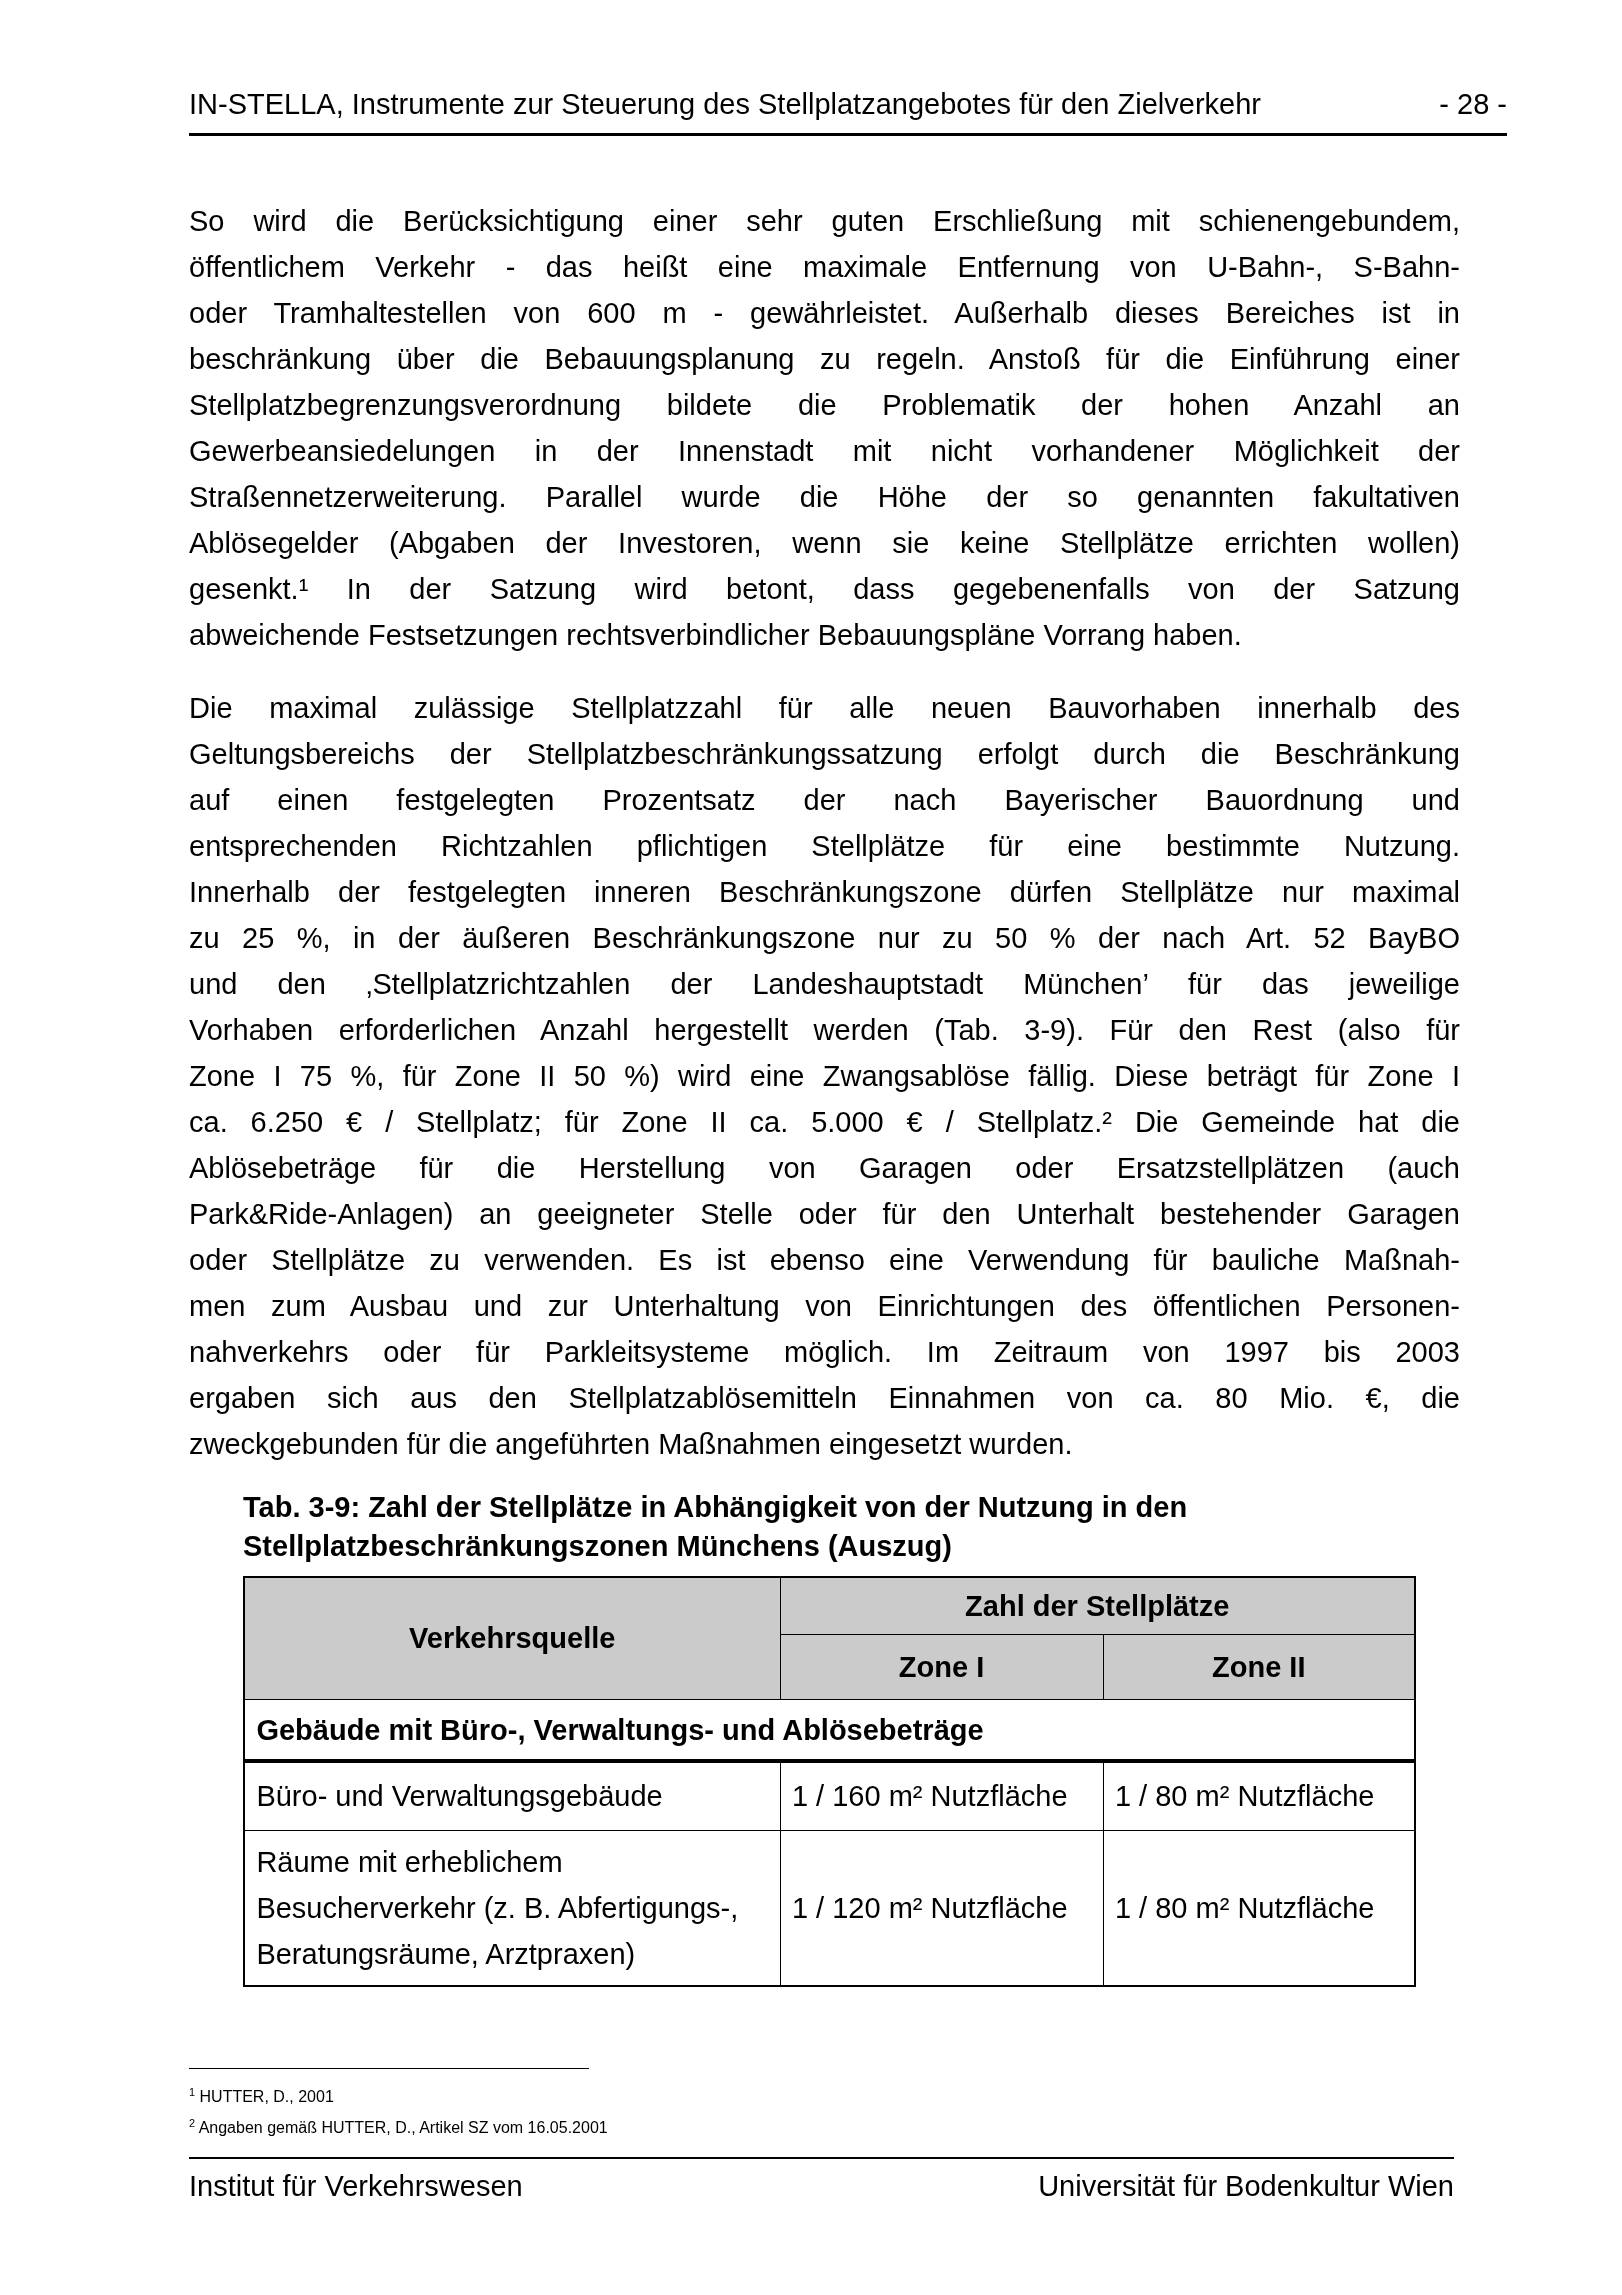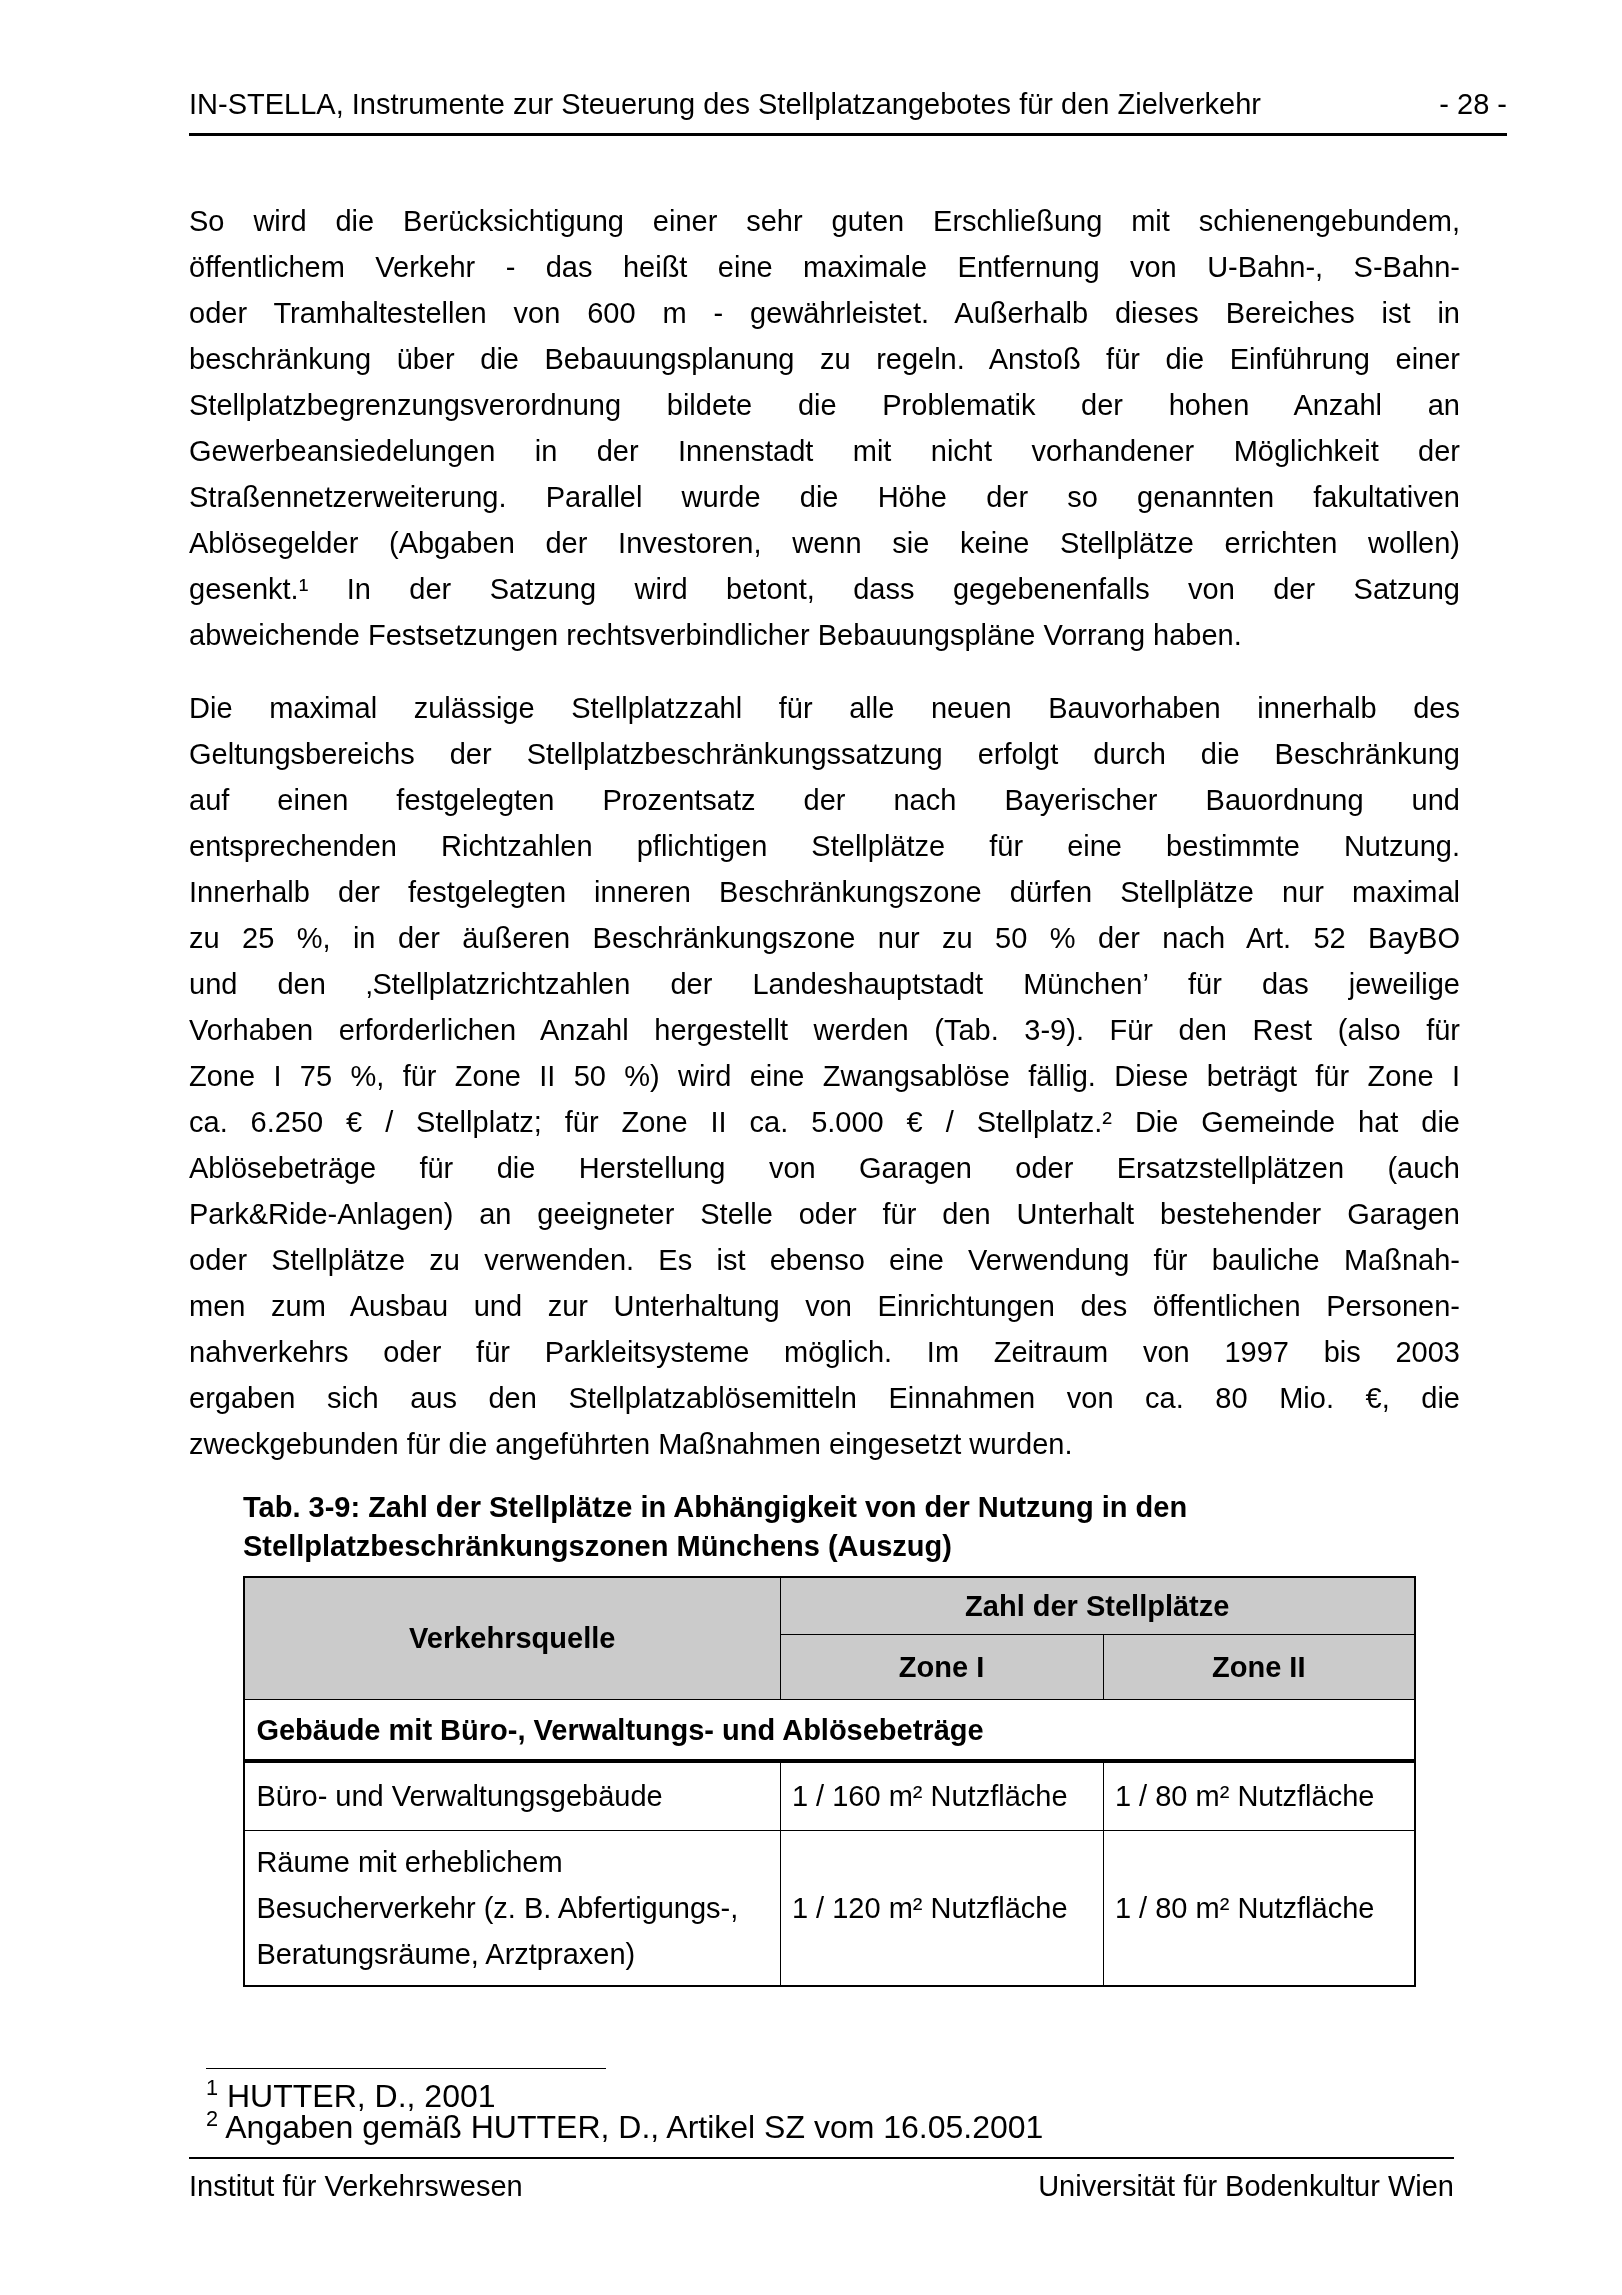--- a/index.html
+++ b/index.html
@@ -90,23 +90,23 @@
     border-bottom: 4.9px solid #000000;
   }
   tr.data-row-1 td { height: 57px; }
   tr.data-row-2 td { padding-top: 8px; padding-bottom: 8px; }
   .cline { line-height: 46px; text-align: left; }
 
   
   .footnotes {
     position: absolute;
     top: 2068px;
-    left: 206px;
+    left: 189px;
     width: 1271px;
-    font-size: 32px;
+    font-size: 16px;
     line-height: 31px;
   }
   .footnote-rule {
     width: 400px;
     border-top: 1.6px solid #000000;
     height: 0;
     margin-bottom: 12px;
   }
   .footnote sup {
     font-size: 68%;

